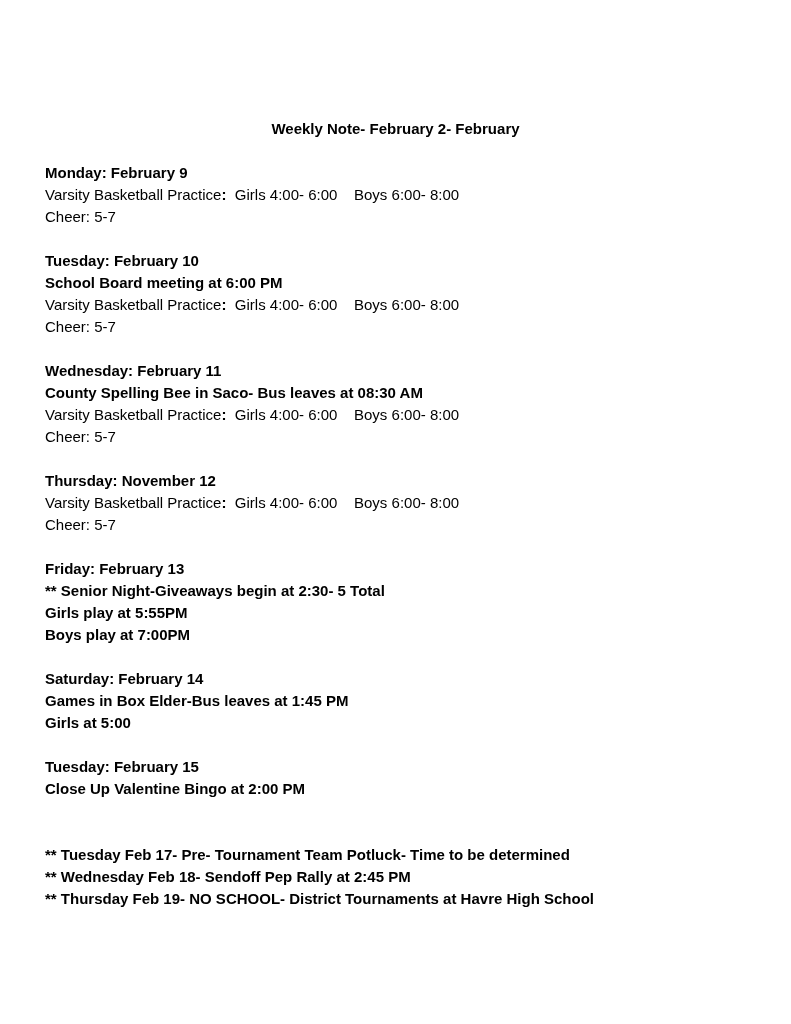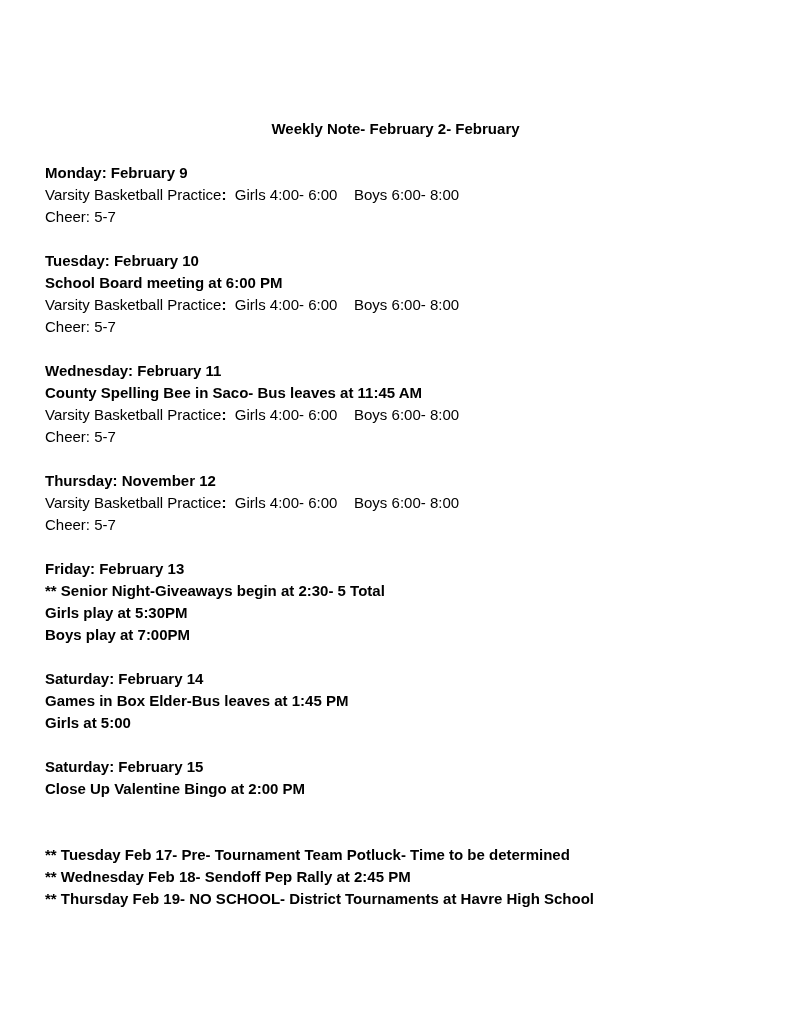--- a/index.html
+++ b/index.html
@@ -55,42 +55,42 @@
         <div class="line"><span>Cheer: 5-7</span></div>
       </div>
       <div class="section">
         <div class="line"><span class="b">Tuesday: February 10</span></div>
         <div class="line"><span class="b">School Board meeting at 6:00 PM</span></div>
         <div class="line"><span>Varsity Basketball Practice</span><span class="b">:</span><span>  Girls 4:00- 6:00    Boys 6:00- 8:00</span></div>
         <div class="line"><span>Cheer: 5-7</span></div>
       </div>
       <div class="section">
         <div class="line"><span class="b">Wednesday: February 11</span></div>
-        <div class="line"><span class="b">County Spelling Bee in Saco- Bus leaves at 11:45 AM</span></div>
+        <div class="line"><span class="b">County Spelling Bee in Saco- Bus leaves at 08:30 AM</span></div>
         <div class="line"><span>Varsity Basketball Practice</span><span class="b">:</span><span>  Girls 4:00- 6:00    Boys 6:00- 8:00</span></div>
         <div class="line"><span>Cheer: 5-7</span></div>
       </div>
       <div class="section">
         <div class="line"><span class="b">Thursday: November 12</span></div>
         <div class="line"><span>Varsity Basketball Practice</span><span class="b">:</span><span>  Girls 4:00- 6:00    Boys 6:00- 8:00</span></div>
         <div class="line"><span>Cheer: 5-7</span></div>
       </div>
       <div class="section">
         <div class="line"><span class="b">Friday: February 13</span></div>
         <div class="line"><span class="b">** Senior Night-Giveaways begin at 2:30- 5 Total</span></div>
-        <div class="line"><span class="b">Girls play at 5:30PM</span></div>
+        <div class="line"><span class="b">Girls play at 5:55PM</span></div>
         <div class="line"><span class="b">Boys play at 7:00PM</span></div>
       </div>
       <div class="section">
         <div class="line"><span class="b">Saturday: February 14</span></div>
         <div class="line"><span class="b">Games in Box Elder-Bus leaves at 1:45 PM</span></div>
         <div class="line"><span class="b">Girls at 5:00</span></div>
       </div>
       <div class="section">
-        <div class="line"><span class="b">Saturday: February 15</span></div>
+        <div class="line"><span class="b">Tuesday: February 15</span></div>
         <div class="line"><span class="b">Close Up Valentine Bingo at 2:00 PM</span></div>
       </div>
     </div>
   <div class="footer">
       <div class="line"><span class="b">** Tuesday Feb 17- Pre- Tournament Team Potluck- Time to be determined</span></div>
       <div class="line"><span class="b">** Wednesday Feb 18- Sendoff Pep Rally at 2:45 PM</span></div>
       <div class="line"><span class="b">** Thursday Feb 19- NO SCHOOL- District Tournaments at Havre High School</span></div>
     </div>
 </div>
 

